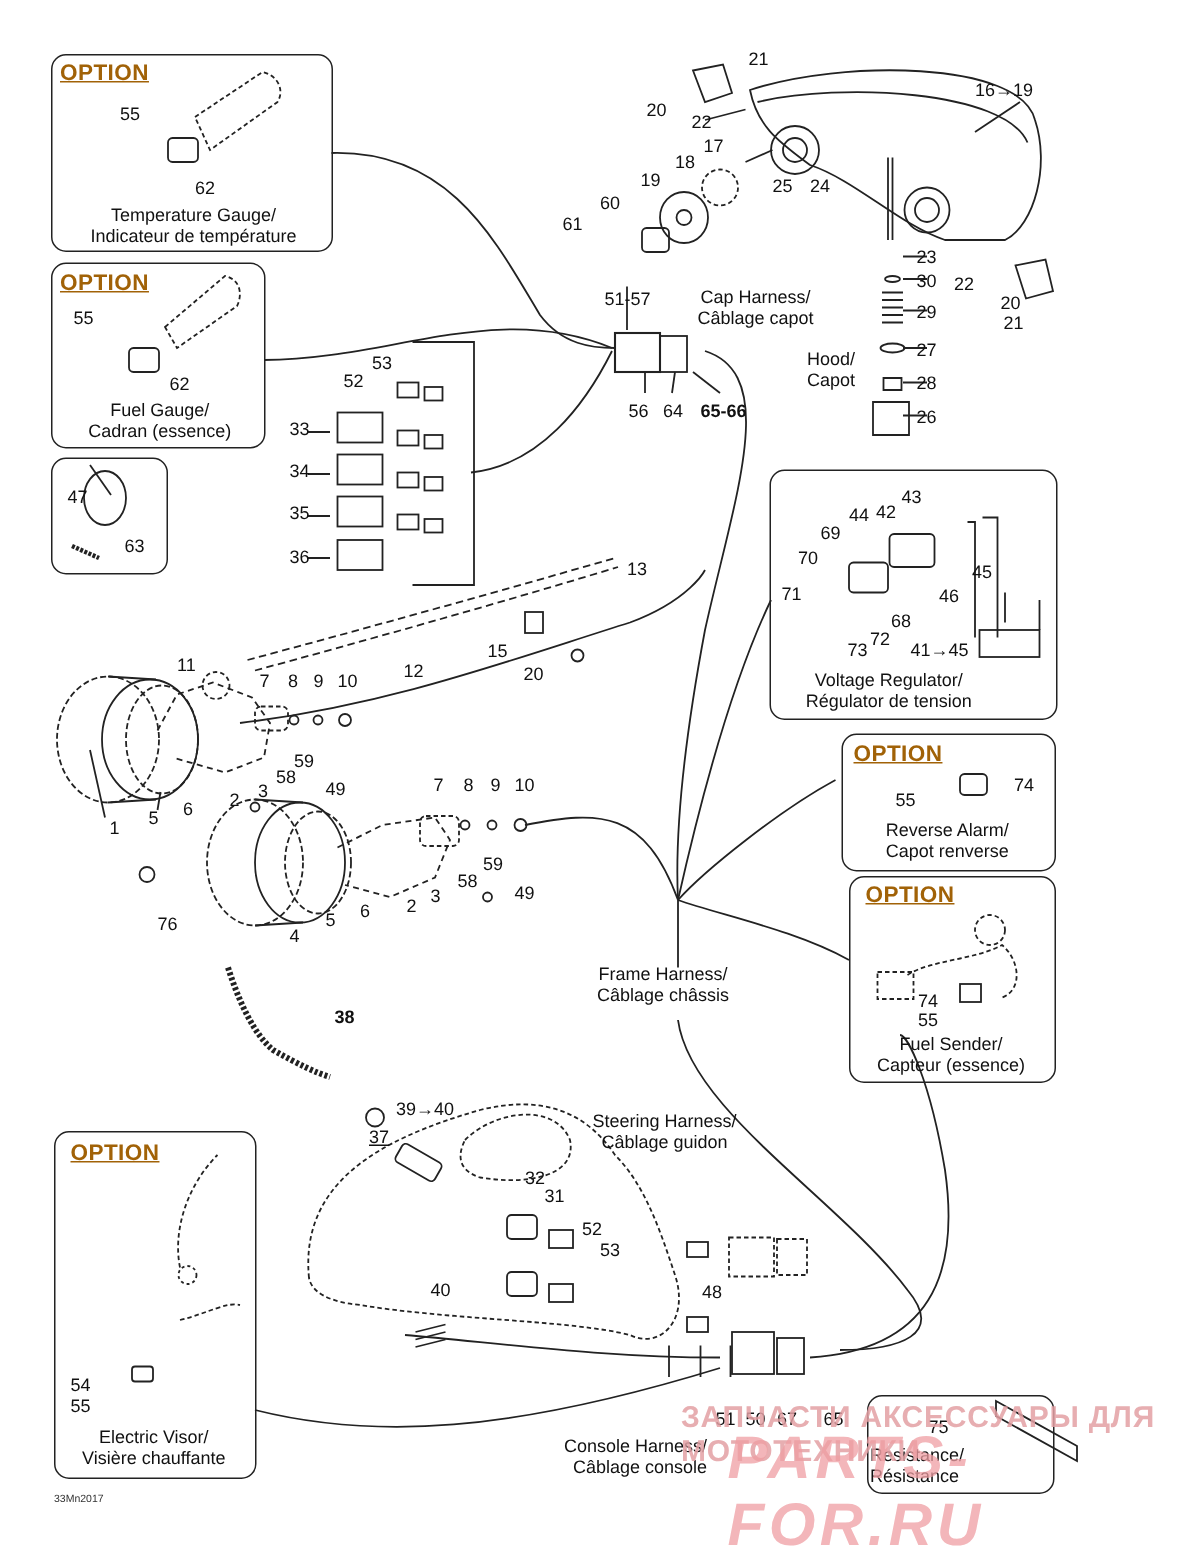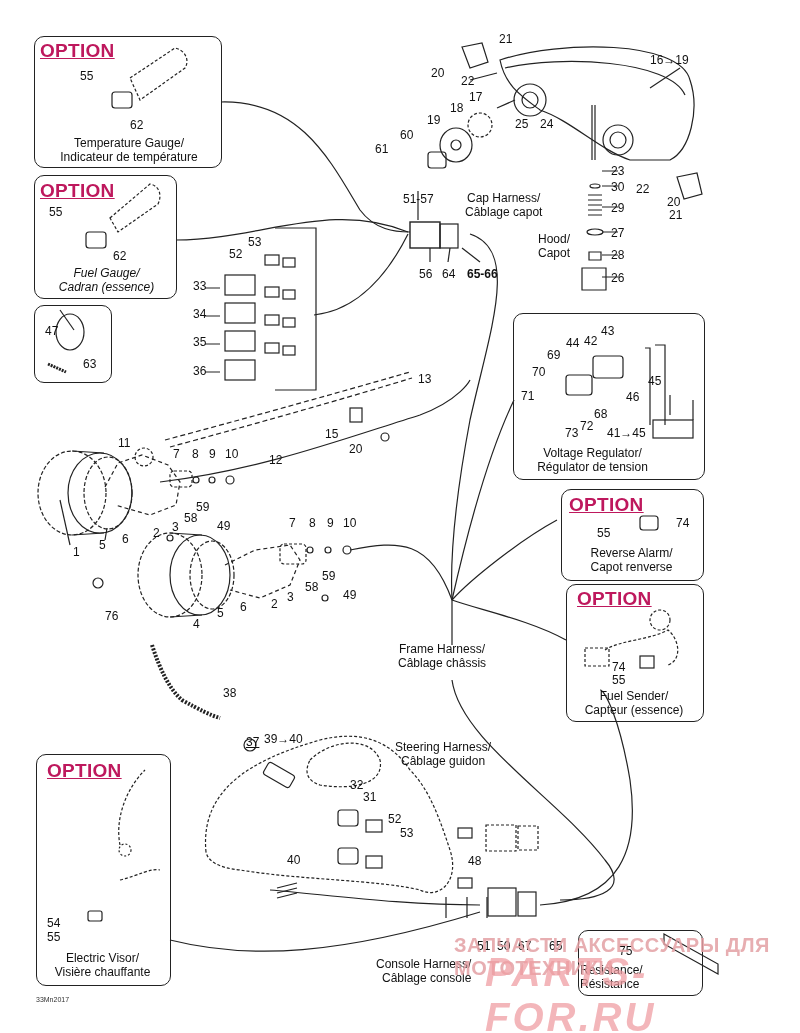--- a/index.html
+++ b/index.html
@@ -1,21 +1,21 @@
 <!DOCTYPE html>
 <html><head>
 <meta charset="utf-8">
 <style>
   html, body { margin:0; padding:0; background:#ffffff; }
   body { width:800px; height:1033px; position:relative; overflow:hidden;
          font-family:"Liberation Sans", sans-serif; color:#111; }
   svg.diagram { position:absolute; left:0; top:0; width:800px; height:1033px; }
   .lbl { position:absolute; font-size:12px; line-height:13px; color:#111; white-space:nowrap; }
   .cap { position:absolute; font-size:12px; line-height:14px; text-align:center; color:#111; white-space:nowrap; }
-  .opt { position:absolute; font-weight:bold; font-size:19px; text-decoration:underline; color:#be185d; letter-spacing:0.3px; }
+  .opt { position:absolute; font-weight:bold; font-size:15px; text-decoration:underline; color:#a16207; letter-spacing:0.3px; }
   .box { position:absolute; border:1.4px solid #222; border-radius:10px; background:transparent; }
   .wm1 { position:absolute; left:454px; top:934px; font-size:20px; font-weight:bold; color:#e3a0a4; letter-spacing:0.5px; opacity:0.85; }
   .wm2 { position:absolute; left:485px; top:950px; font-size:40px; font-weight:bold; font-style:italic; color:#ef9ea3; letter-spacing:3px; opacity:0.75; }
   .code { position:absolute; left:36px; top:996px; font-size:7px; color:#333; }
 </style>
 </head>
 <body>
 
 <svg class="diagram" viewBox="0 0 800 1033">
   <g fill="none" stroke="#222" stroke-width="1.2">
@@ -174,21 +174,21 @@
 
 <div class="box" style="left:34px;top:36px;width:186px;height:130px;"></div>
 <div class="opt" style="left:40px;top:40px;">OPTION</div>
 <div class="cap" style="left:36px;top:136px;width:186px;">
   <div>Temperature Gauge/</div>
   <div>Indicateur de température</div>
 </div>
 
 <div class="box" style="left:34px;top:175px;width:141px;height:122px;"></div>
 <div class="opt" style="left:40px;top:180px;">OPTION</div>
-<div class="cap" style="left:36px;top:266px;width:141px;font-style:italic;">
+<div class="cap" style="left:36px;top:266px;width:141px;">
   <div>Fuel Gauge/</div>
   <div>Cadran (essence)</div>
 </div>
 
 <div class="box" style="left:34px;top:305px;width:76px;height:76px;"></div>
 
 <div class="box" style="left:513px;top:313px;width:190px;height:165px;"></div>
 <div class="cap" style="left:513px;top:446px;width:159px;">
   <div>Voltage Regulator/</div>
   <div>Régulator de tension</div>
@@ -275,21 +275,21 @@
 <span class="lbl" style="left:611px;top:227px;">27</span>
 <span class="lbl" style="left:611px;top:249px;">28</span>
 <span class="lbl" style="left:611px;top:272px;">26</span>
 
 <span class="lbl" style="left:403px;top:193px;">51-57</span>
 <span class="lbl" style="left:419px;top:268px;">56</span>
 <span class="lbl" style="left:442px;top:268px;">64</span>
 <span class="lbl" style="left:467px;top:268px;font-weight:bold;">65-66</span>
 
 <span class="lbl" style="left:418px;top:373px;">13</span>
-<span class="lbl" style="left:269px;top:441px;margin-top:13px;">12</span>
+<span class="lbl" style="left:269px;top:441px;">12</span>
 <span class="lbl" style="left:325px;top:428px;">15</span>
 <span class="lbl" style="left:349px;top:443px;">20</span>
 
 <span class="lbl" style="left:601px;top:325px;">43</span>
 <span class="lbl" style="left:566px;top:337px;">44</span>
 <span class="lbl" style="left:584px;top:335px;">42</span>
 <span class="lbl" style="left:547px;top:349px;">69</span>
 <span class="lbl" style="left:532px;top:366px;">70</span>
 <span class="lbl" style="left:648px;top:375px;">45</span>
 <span class="lbl" style="left:521px;top:390px;">71</span>
@@ -325,22 +325,22 @@
 <span class="lbl" style="left:240px;top:601px;">6</span>
 <span class="lbl" style="left:217px;top:607px;">5</span>
 <span class="lbl" style="left:193px;top:618px;">4</span>
 <span class="lbl" style="left:105px;top:610px;">76</span>
 
 <span class="lbl" style="left:597px;top:527px;">55</span>
 <span class="lbl" style="left:676px;top:517px;">74</span>
 <span class="lbl" style="left:612px;top:661px;">74</span>
 <span class="lbl" style="left:612px;top:674px;">55</span>
 
-<span class="lbl" style="left:223px;top:687px;">38</span>
-<span class="lbl" style="left:246px;top:736px;text-decoration:underline;">37</span>
+<span class="lbl" style="left:223px;top:672px;font-weight:bold;">38</span>
+<span class="lbl" style="left:246px;top:752px;text-decoration:underline;">37</span>
 <span class="lbl" style="left:264px;top:733px;">39→40</span>
 <span class="lbl" style="left:350px;top:779px;">32</span>
 <span class="lbl" style="left:363px;top:791px;">31</span>
 <span class="lbl" style="left:388px;top:813px;">52</span>
 <span class="lbl" style="left:400px;top:827px;">53</span>
 <span class="lbl" style="left:468px;top:855px;">48</span>
 <span class="lbl" style="left:287px;top:854px;">40</span>
 
 <span class="lbl" style="left:47px;top:917px;">54</span>
 <span class="lbl" style="left:47px;top:931px;">55</span>

